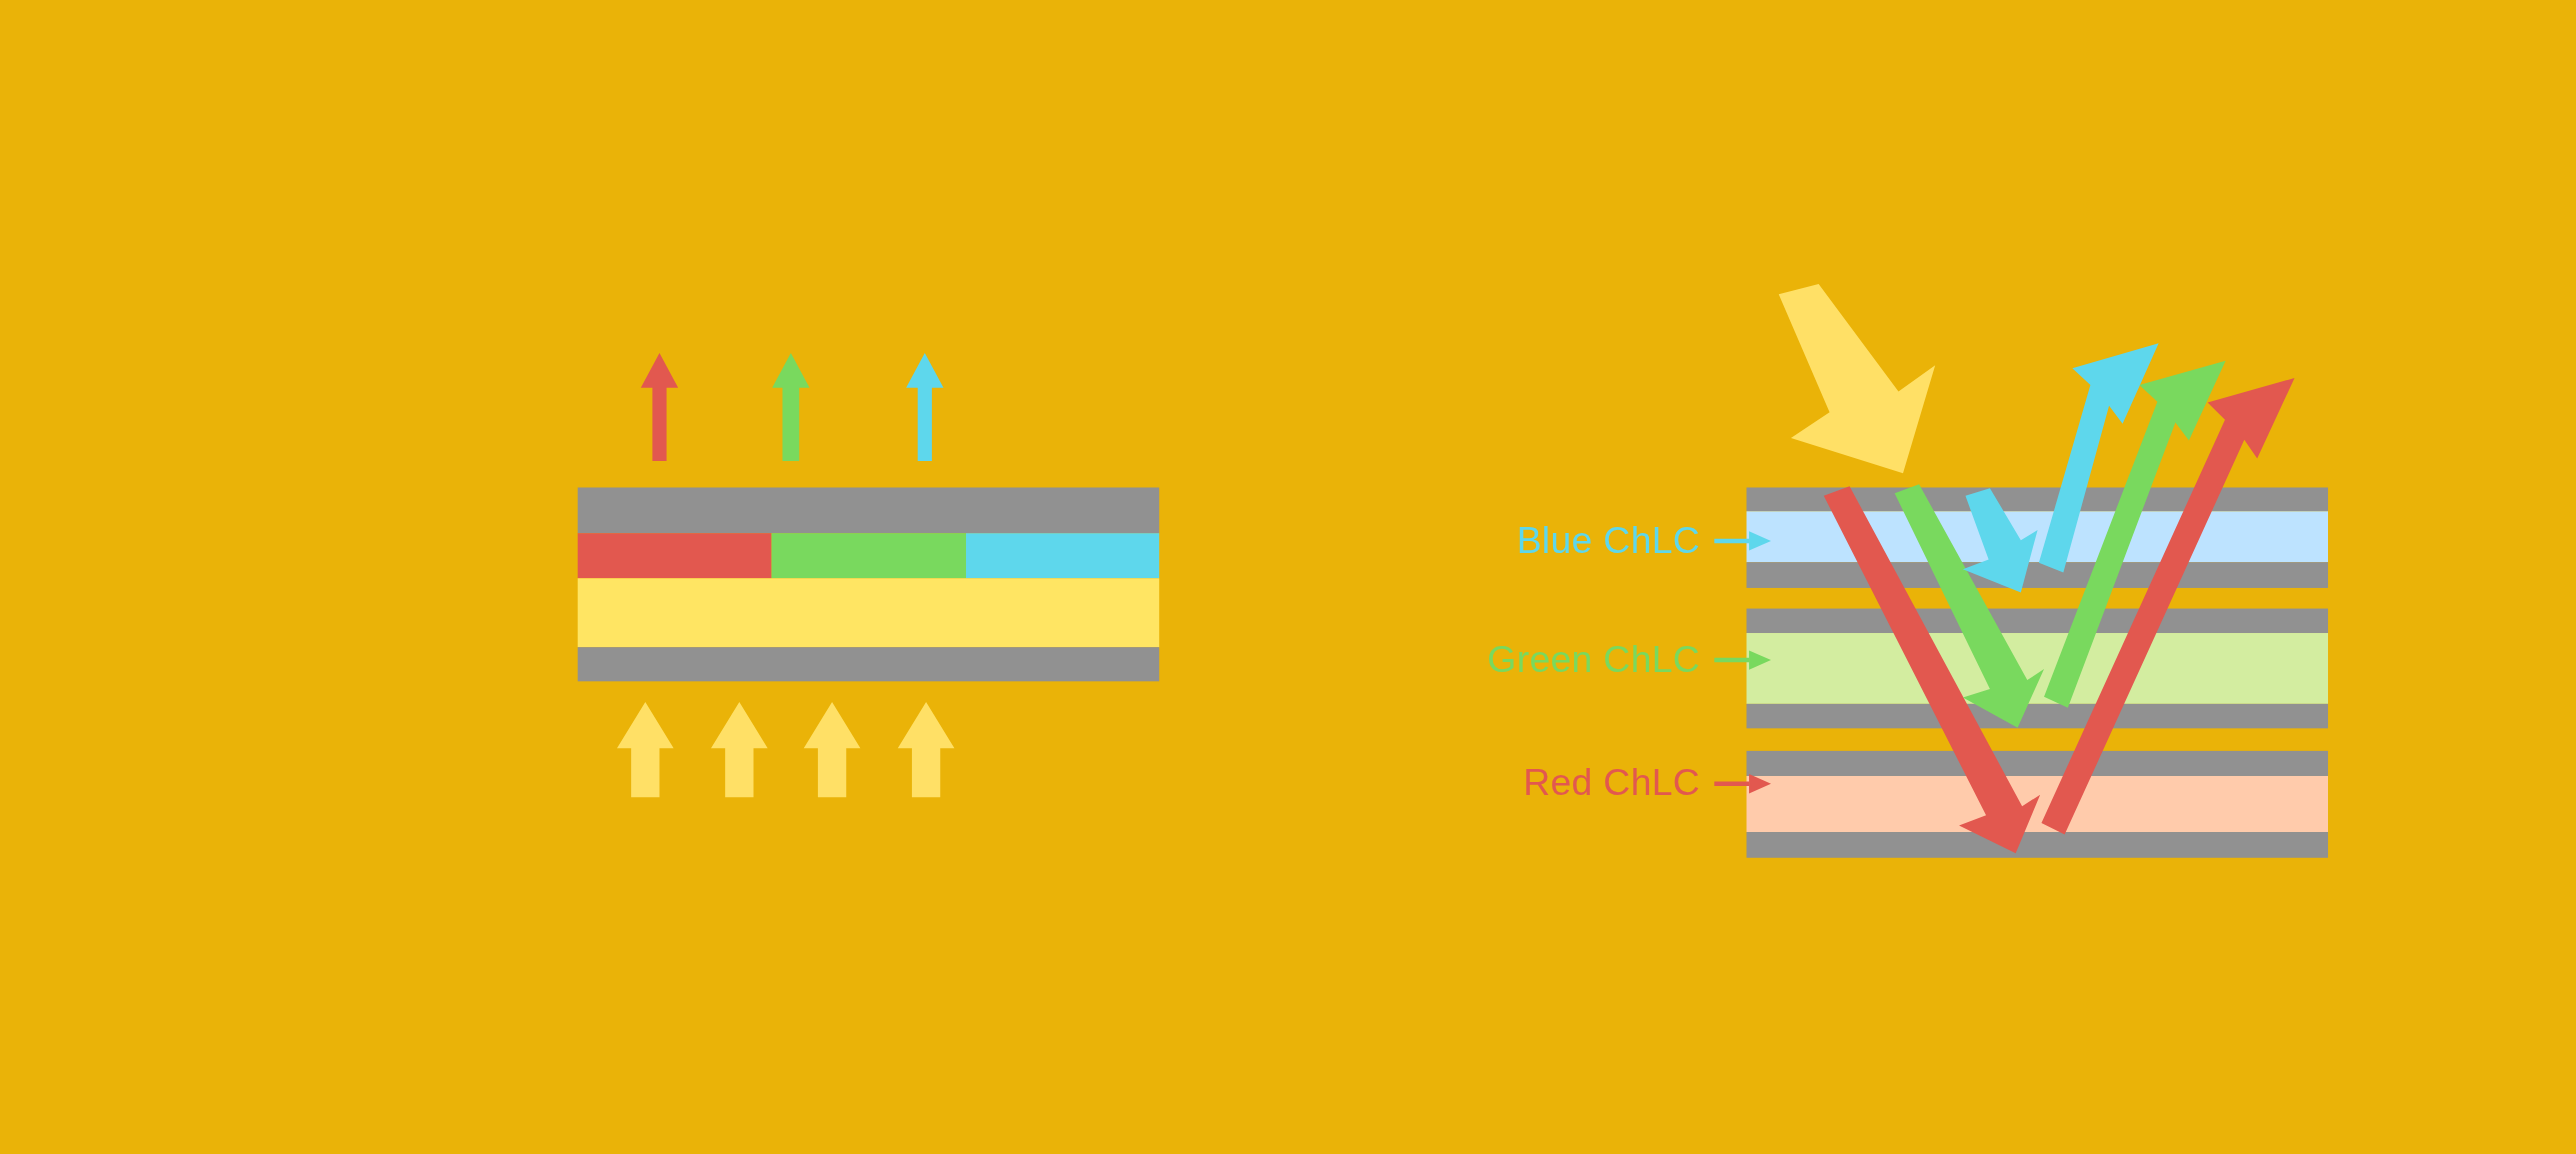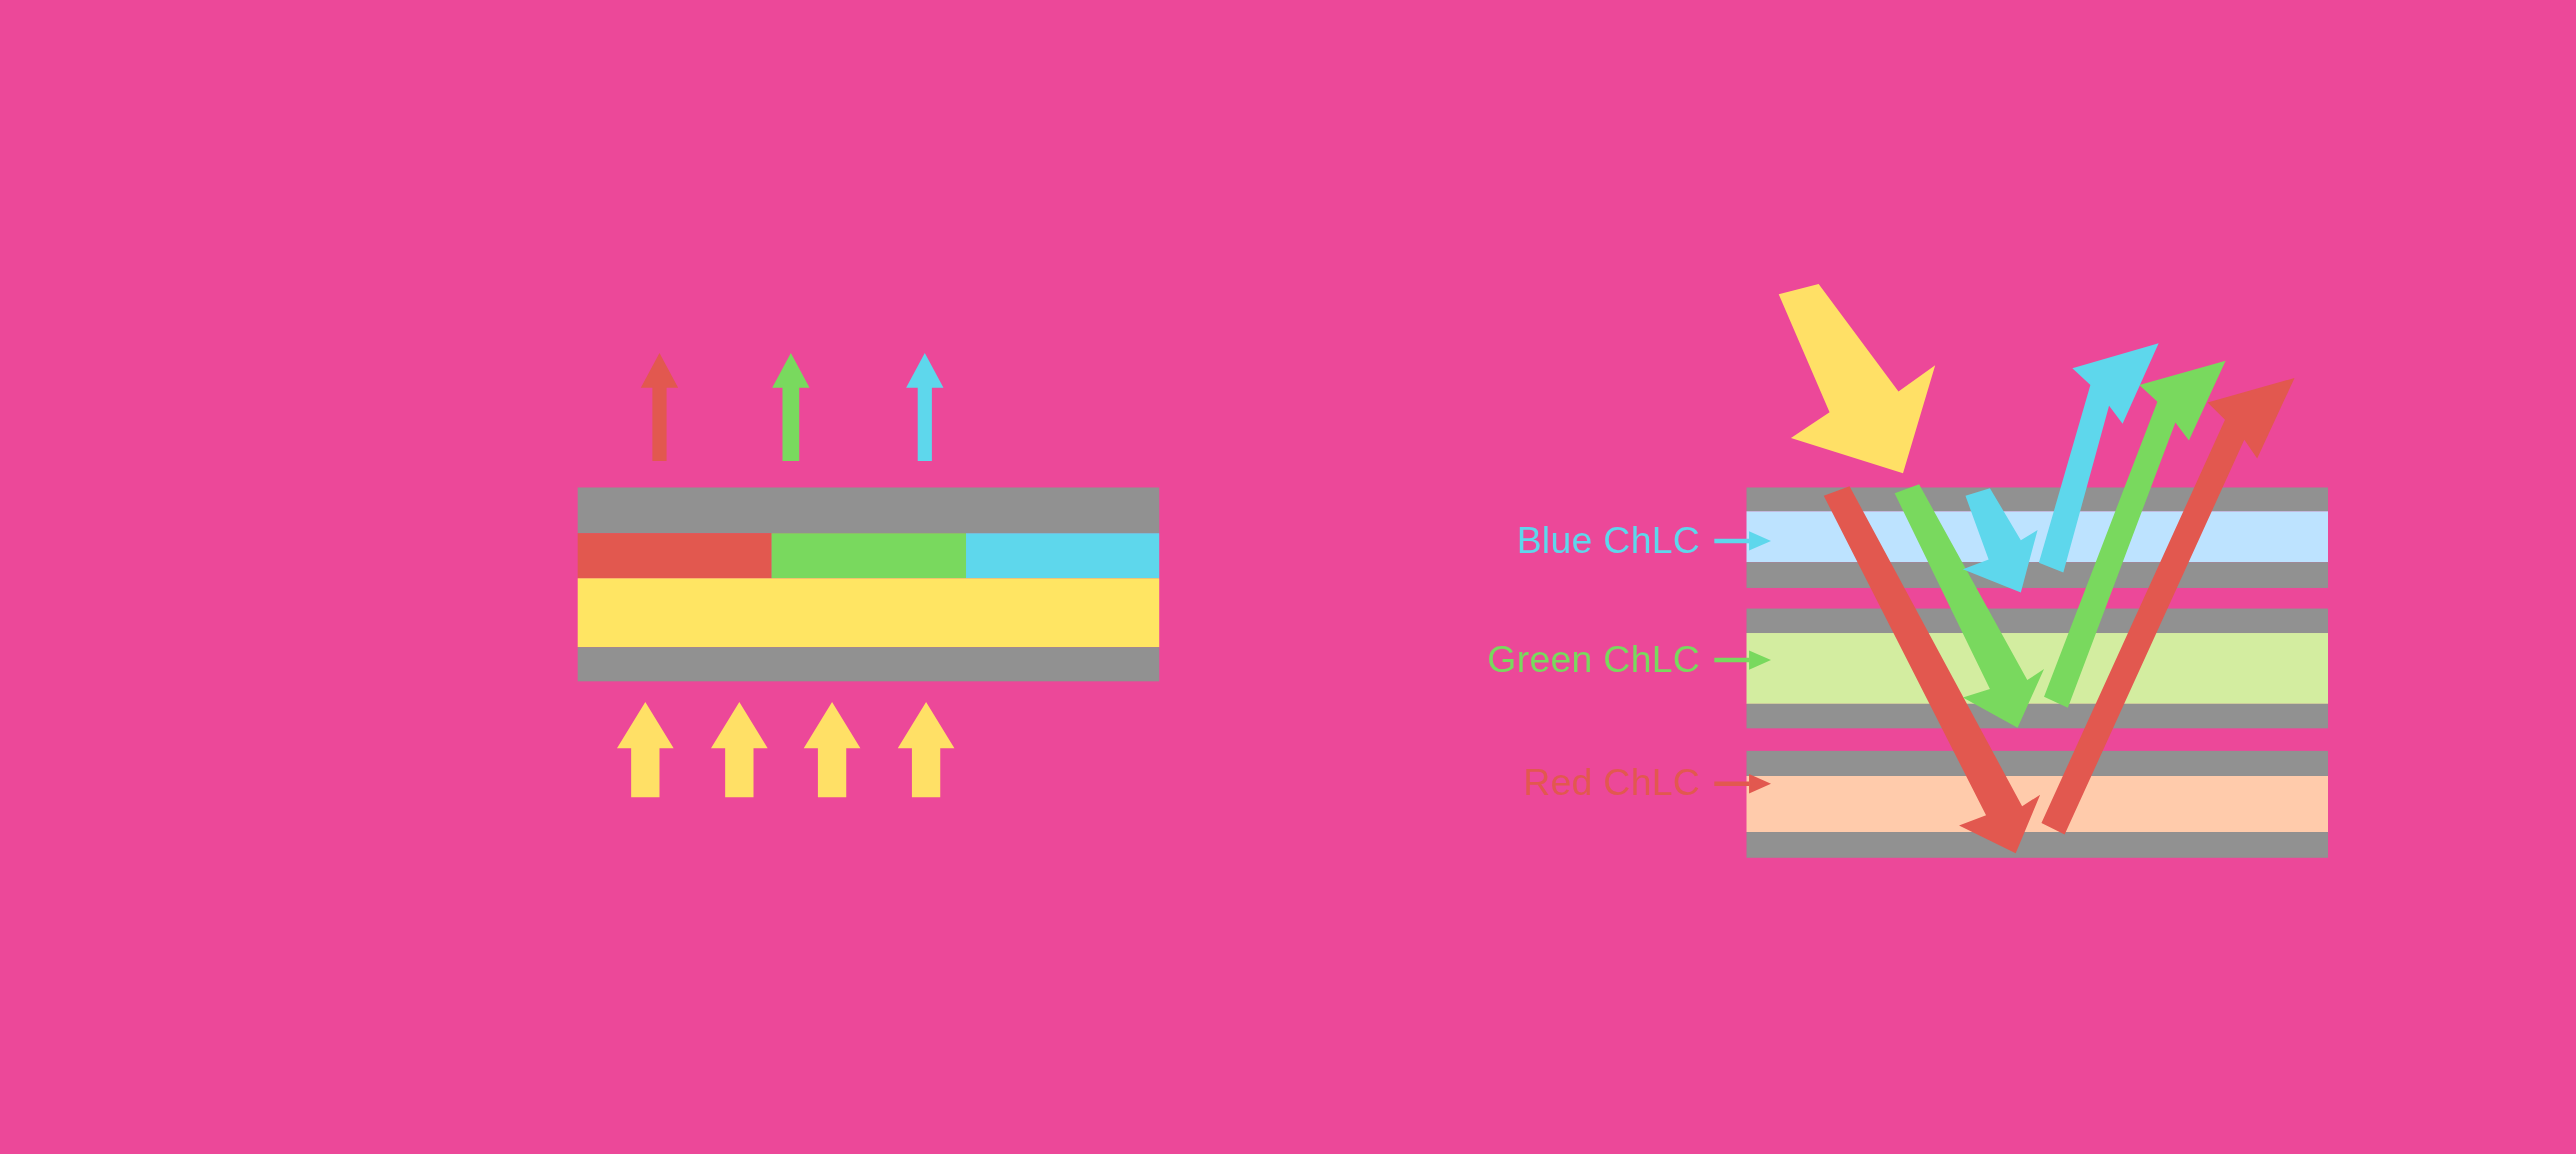--- a/index.html
+++ b/index.html
@@ -10,21 +10,21 @@
   body {
     width: 2576px;
     height: 1154px;
     overflow: hidden;
     font-family: "Liberation Sans", sans-serif;
   }
   #figure-root {
     position: relative;
     width: 2576px;
     height: 1154px;
-    background: #ec4899;
+    background: #eab308;
   }
   #diagram-svg {
     position: absolute;
     left: 0;
     top: 0;
     width: 2576px;
     height: 1154px;
     display: block;
   }
   .layer-label {

